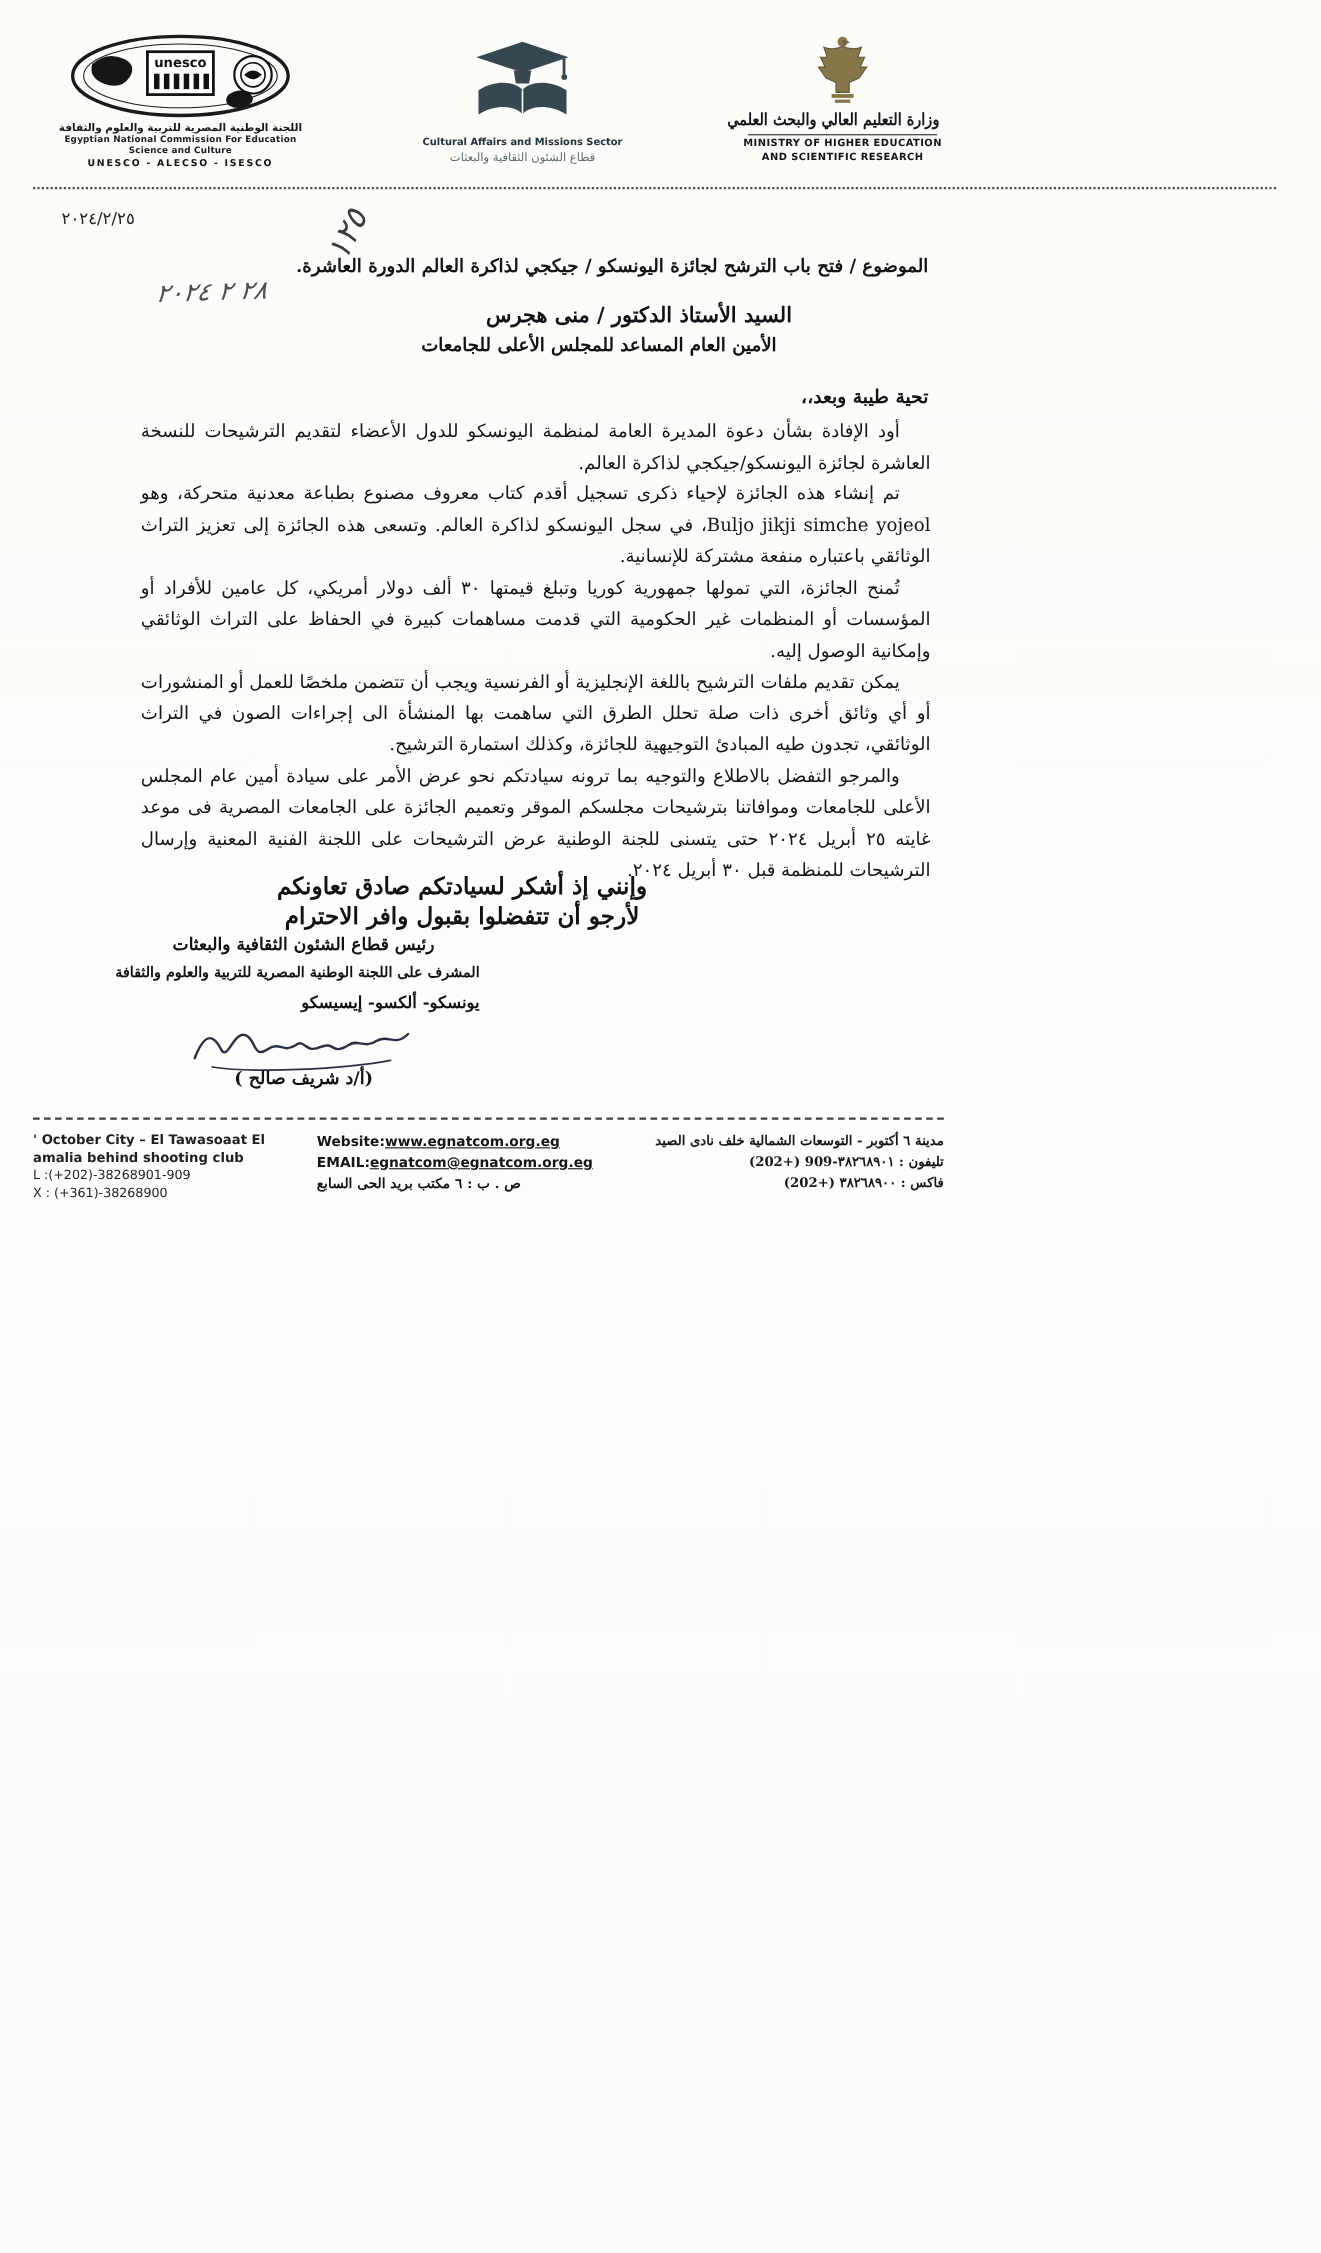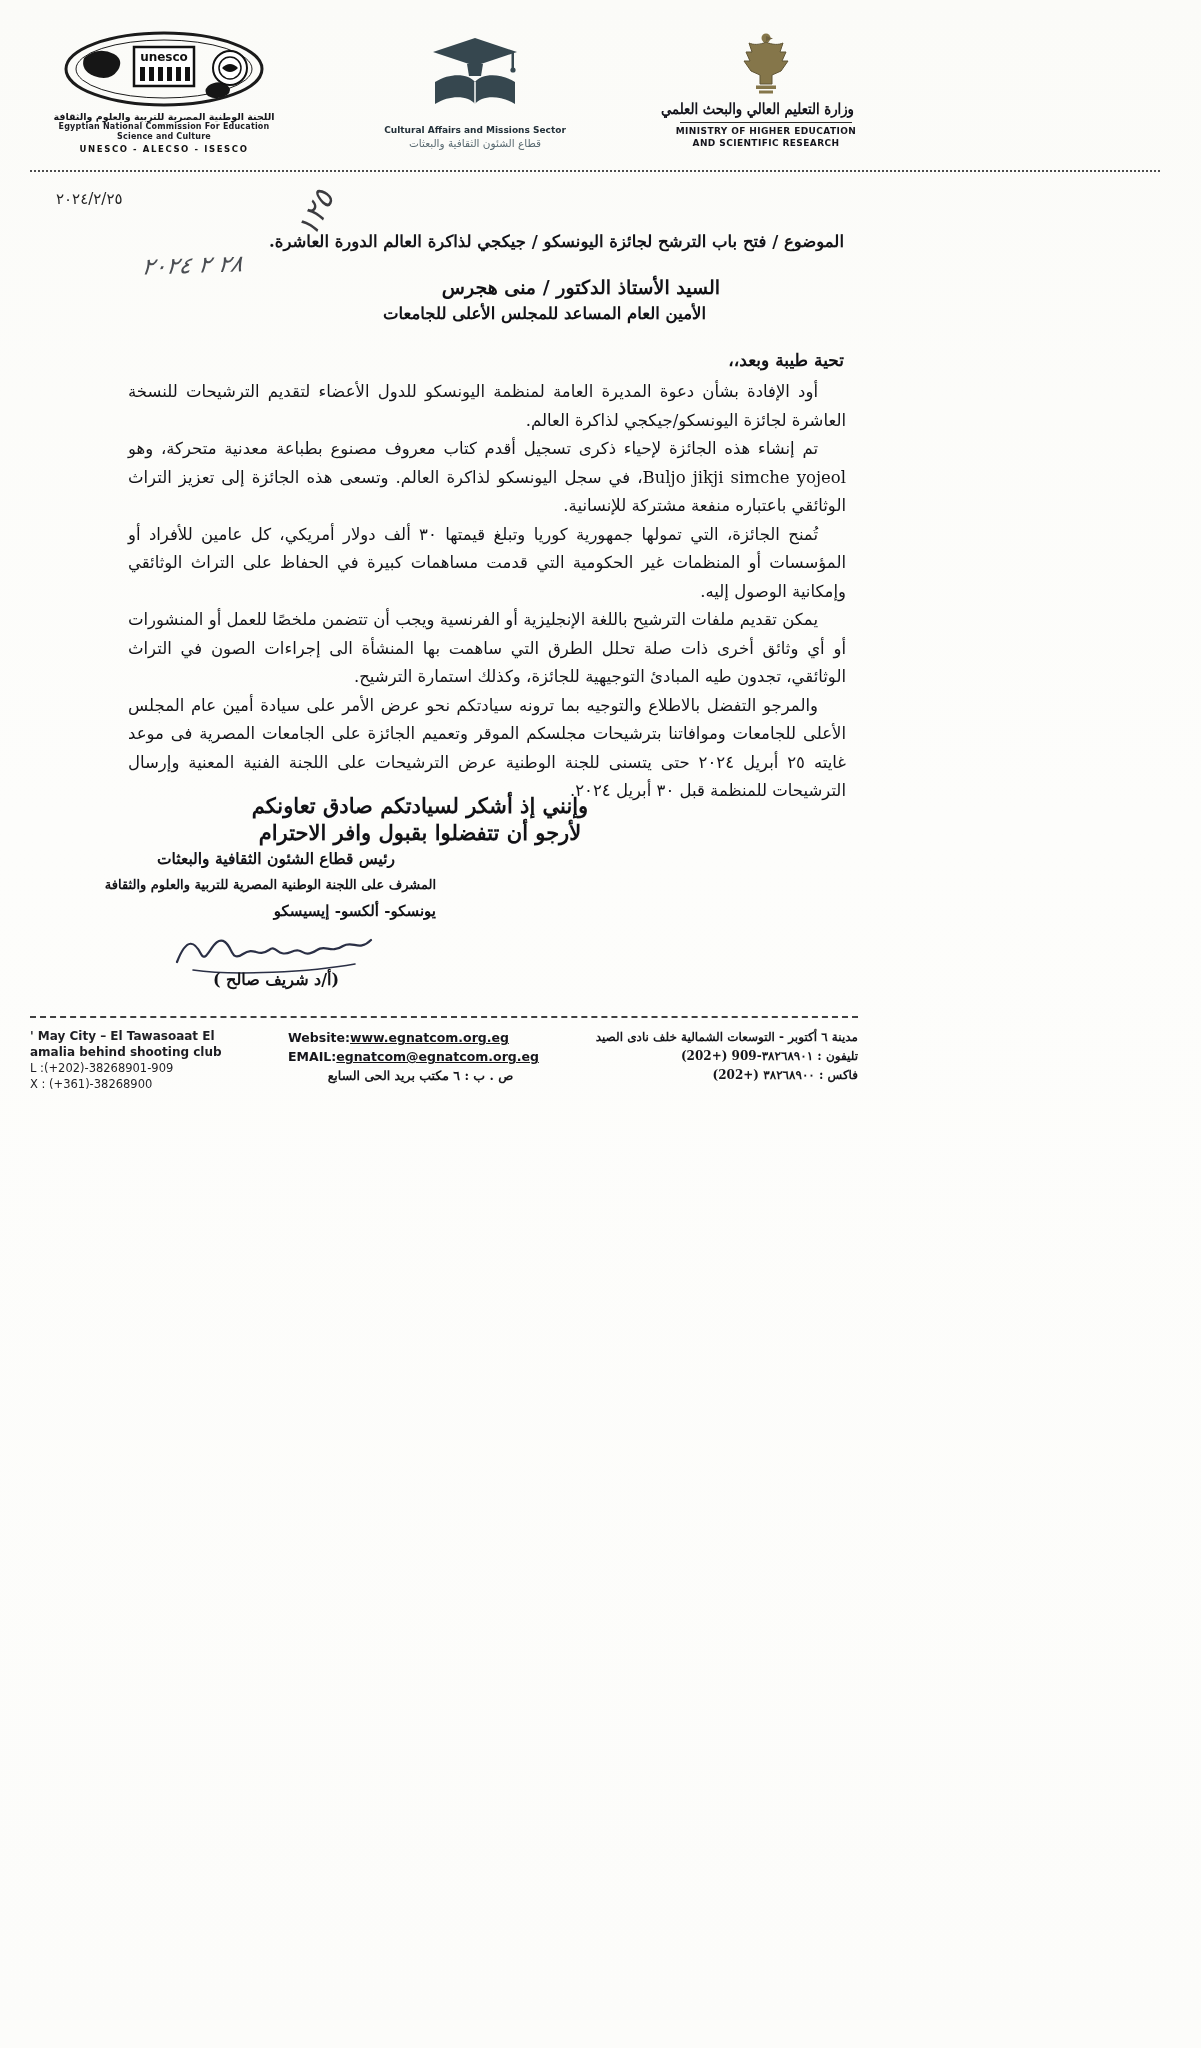--- a/index.html
+++ b/index.html
@@ -66,21 +66,21 @@
   
   .footer{ position:absolute; top:1016px; left:30px; width:828px; }
   .rule-dashed{ border-top:2px dashed #414141; margin-bottom:10px; }
   .footer-cols{ display:flex; justify-content:space-between; align-items:flex-start; }
   .f-left{ width:245px; color:#1e1e22; }
   .fl-main{ font-size:12px; font-weight:700; line-height:16px; }
   .fl-tel{ font-size:11.5px; line-height:16px; }
   .f-center{ width:265px; text-align:left; font-size:12.5px; line-height:19px; color:#15151a;}
   .fc-label{ font-weight:700; }
   .fc-link{ font-weight:700; text-decoration:underline; }
-  .fc-pobox{ direction:rtl; text-align:center; font-weight:700; font-family:"DejaVu Serif", serif;}
+  .fc-pobox{ direction:rtl; text-align:left; font-weight:700; font-family:"DejaVu Serif", serif;}
   .f-right{ width:292px; direction:rtl; text-align:right; font-weight:700; color:#15151a;
     font-family:"DejaVu Serif", serif;}
   .fr-line{ font-size:12px; line-height:19px; white-space:nowrap;}
 </style>
 </head>
 <body>
 
 <div class="sheet">
 
   <header class="letterhead">
@@ -177,21 +177,21 @@
       <path d="M6,36 C16,10 24,16 30,28 C36,40 42,8 54,16 C62,22 60,36 72,28 C84,20 86,32 98,24 C106,18 106,32 120,26 C134,20 130,34 146,24 C154,18 160,28 172,20 C182,14 188,26 200,14" fill="none" stroke="#2a2f45" stroke-width="2.2" stroke-linecap="round"></path>
       <path d="M22,44 C62,50 140,46 184,38" fill="none" stroke="#2a2f45" stroke-width="1.6" stroke-linecap="round"></path>
     </svg>
     <div class="sig-name">(أ/د شريف صالح )</div>
   </div>
 
   <footer class="footer">
     <div class="rule-dashed"></div>
     <div class="footer-cols">
       <div class="f-left">
-        <div class="fl-main">' May City – El Tawasoaat El</div>
+        <div class="fl-main">' October City – El Tawasoaat El</div>
         <div class="fl-main">amalia behind shooting club</div>
         <div class="fl-tel">L :(+202)-38268901-909</div>
         <div class="fl-tel">X : (+361)-38268900</div>
       </div>
       <div class="f-center">
         <div class="fc-line">
           <span class="fc-label">Website:</span><span class="fc-link">www.egnatcom.org.eg</span>
         </div>
         <div class="fc-line">
           <span class="fc-label">EMAIL:</span><span class="fc-link">egnatcom@egnatcom.org.eg</span>

